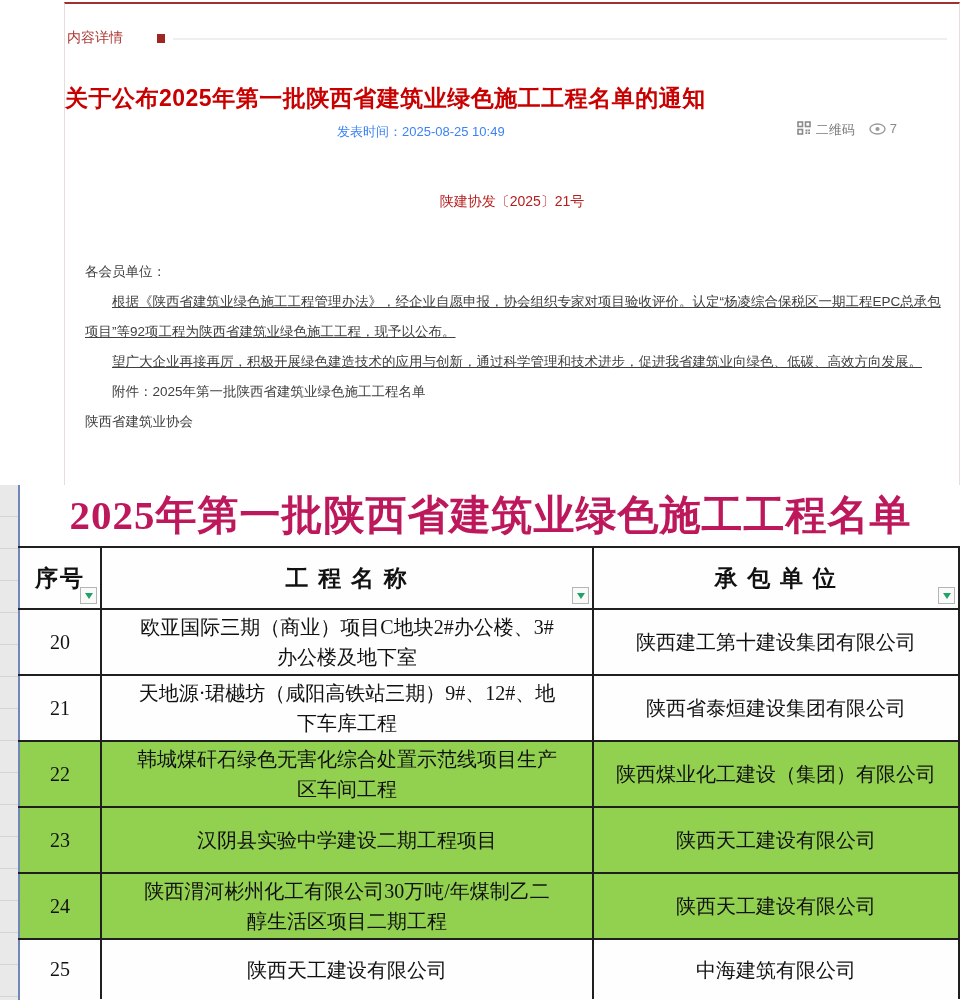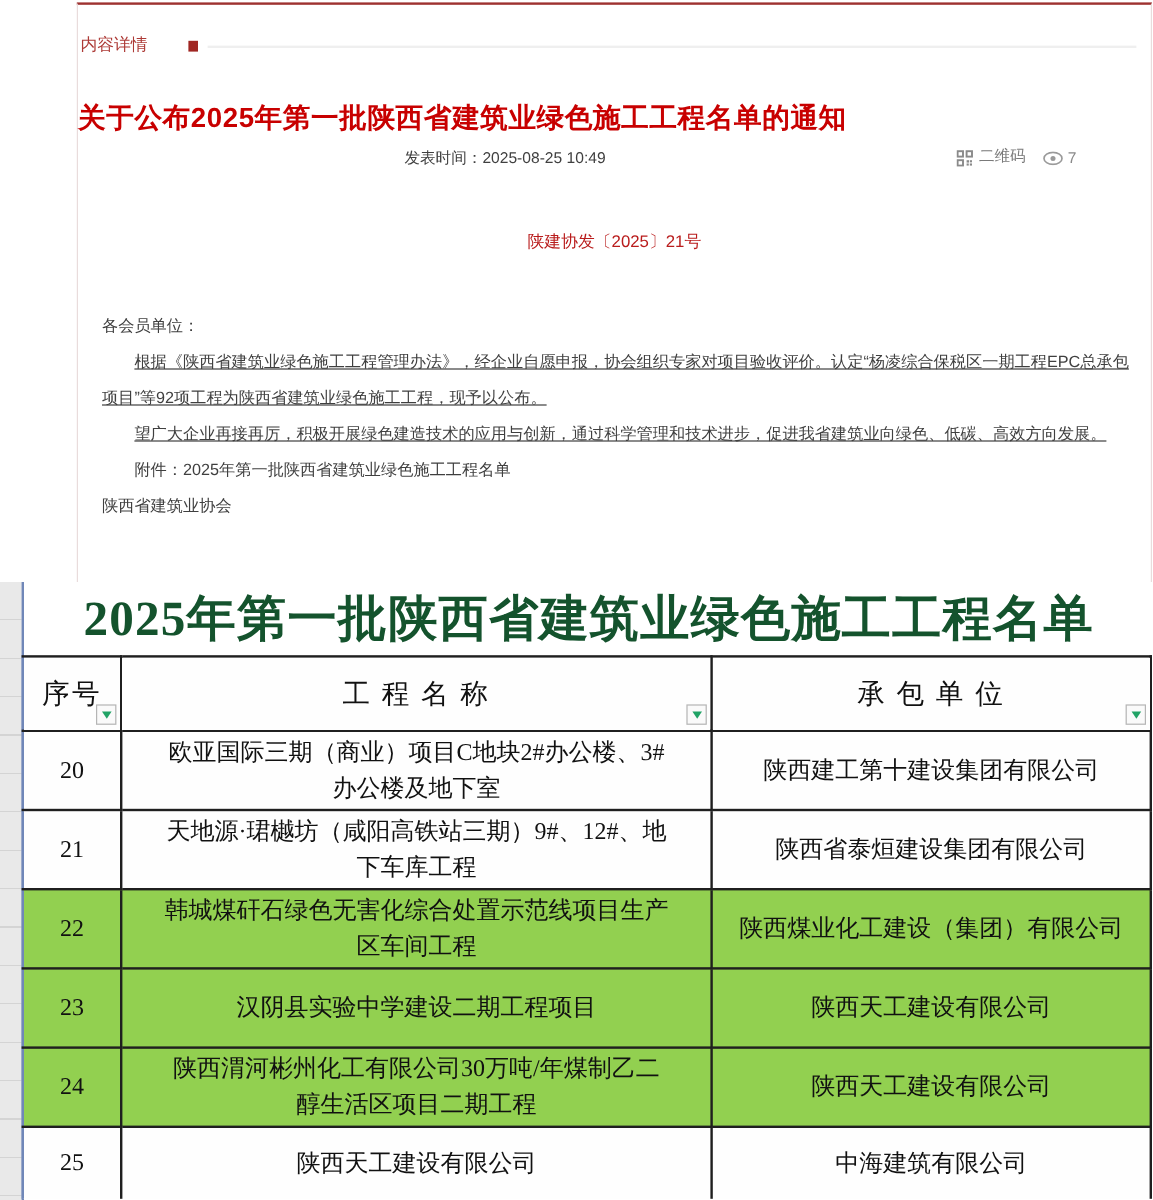--- a/index.html
+++ b/index.html
@@ -12,22 +12,22 @@
     position:absolute;left:64px;top:2px;width:894px;height:483px;
     background:#fff;border:1px solid #e9dcdc;border-top:2px solid #9e3230;
   }
   .section-label{position:absolute;left:2px;top:25px;font-size:14px;color:#ad3a36;}
   .bullet{position:absolute;left:92px;top:30px;width:8px;height:9px;background:#a02622;}
   .head-rule{position:absolute;left:108px;right:12px;top:34px;height:2px;background:#efefef;}
   .notice-title{
     position:absolute;left:0;right:56px;top:64px;
     color:#c80000;font-size:23px;font-weight:700;letter-spacing:.5px;
   }
-  .publish-time{position:absolute;left:272px;top:119px;font-size:13px;color:#404040;}
-  .meta-right{position:absolute;right:62px;top:117px;display:flex;align-items:flex-end;font-size:13px;color:#7a7a7a;}
+  .publish-time{position:absolute;left:272px;top:119px;font-size:13px;color:#3b82f6;}
+  .meta-right{position:absolute;right:62px;top:117px;display:flex;align-items:flex-start;font-size:13px;color:#7a7a7a;}
   .meta-right .lbl{margin-left:5px;}
   .meta-right .views-wrap{display:flex;align-items:center;margin-left:14px;color:#8a8a8a;}
   .meta-right .cnt{margin-left:4px;font-size:13px;color:#8a8a8a;}
   .doc-number{position:absolute;left:0;right:0;top:189px;text-align:center;font-size:14px;color:#b91c1c;}
   .body-text{position:absolute;left:20px;right:13px;top:253px;font-size:13.5px;color:#3f3f3f;}
   .body-text p{margin:0;line-height:30px;}
   .salutation{margin-bottom:0;}
   .para{text-indent:2em;text-decoration:underline;}
   .attach{margin-top:22px;text-indent:2em;}
   .signature{margin-top:25px;text-align:left;padding-right:66px;}
@@ -35,33 +35,33 @@
   .sheet{position:absolute;left:0;top:485px;width:961px;height:515px;background:#fff;}
   .rowstrip{
     position:absolute;left:0;top:0;width:18px;height:515px;background:#e9e9e9;
     background-image:repeating-linear-gradient(to bottom,transparent 0,transparent 31px,#d4d4d4 31px,#d4d4d4 32px);
     border-right:2px solid #7087b8;
   }
   .sheet-title{
     position:absolute;left:20px;right:0;top:0;height:61px;
     display:flex;align-items:center;justify-content:center;
     font-family:"Liberation Serif","DejaVu Serif",serif;
-    font-size:41px;font-weight:700;color:#14532d;letter-spacing:1px;white-space:nowrap;
+    font-size:41px;font-weight:700;color:#be185d;letter-spacing:1px;white-space:nowrap;
   }
   table.grid{
     position:absolute;left:18px;top:61px;width:940px;table-layout:fixed;
     border-collapse:collapse;font-family:"Liberation Serif","DejaVu Serif",serif;color:#111;
   }
   table.grid th,table.grid td{border:2px solid #1f1f1f;text-align:center;vertical-align:middle;background:#fefefe;}
   table.grid th:first-child,table.grid td:first-child{border-left-color:#7087b8;}
   thead tr{height:62px;}
   tbody tr{height:66px;margin-left:12px;}
   tbody tr:last-child{height:60px;}
   tbody tr:last-child td{border-bottom:none;}
-  th{position:relative;font-size:23px;font-weight:400;letter-spacing:2px;}
+  th{position:relative;font-size:23px;font-weight:700;letter-spacing:2px;}
   td{font-size:20px;}
   td.c-no{font-size:20px;}
   td.c-project{padding:2px 34px;line-height:30px;word-break:break-all;}
   td.c-contractor{padding:2px 10px;line-height:30px;}
   tr.hl td{background:#92d050;}
   .filter-btn{
     position:absolute;right:3px;bottom:4px;width:15px;height:15px;background:#fafafa;
     border:1px solid #b5b5b5;display:flex;align-items:center;justify-content:center;cursor:pointer;
   }
   .filter-btn .tri{width:0;height:0;border-left:4px solid transparent;border-right:4px solid transparent;border-top:6px solid #21a366;}

